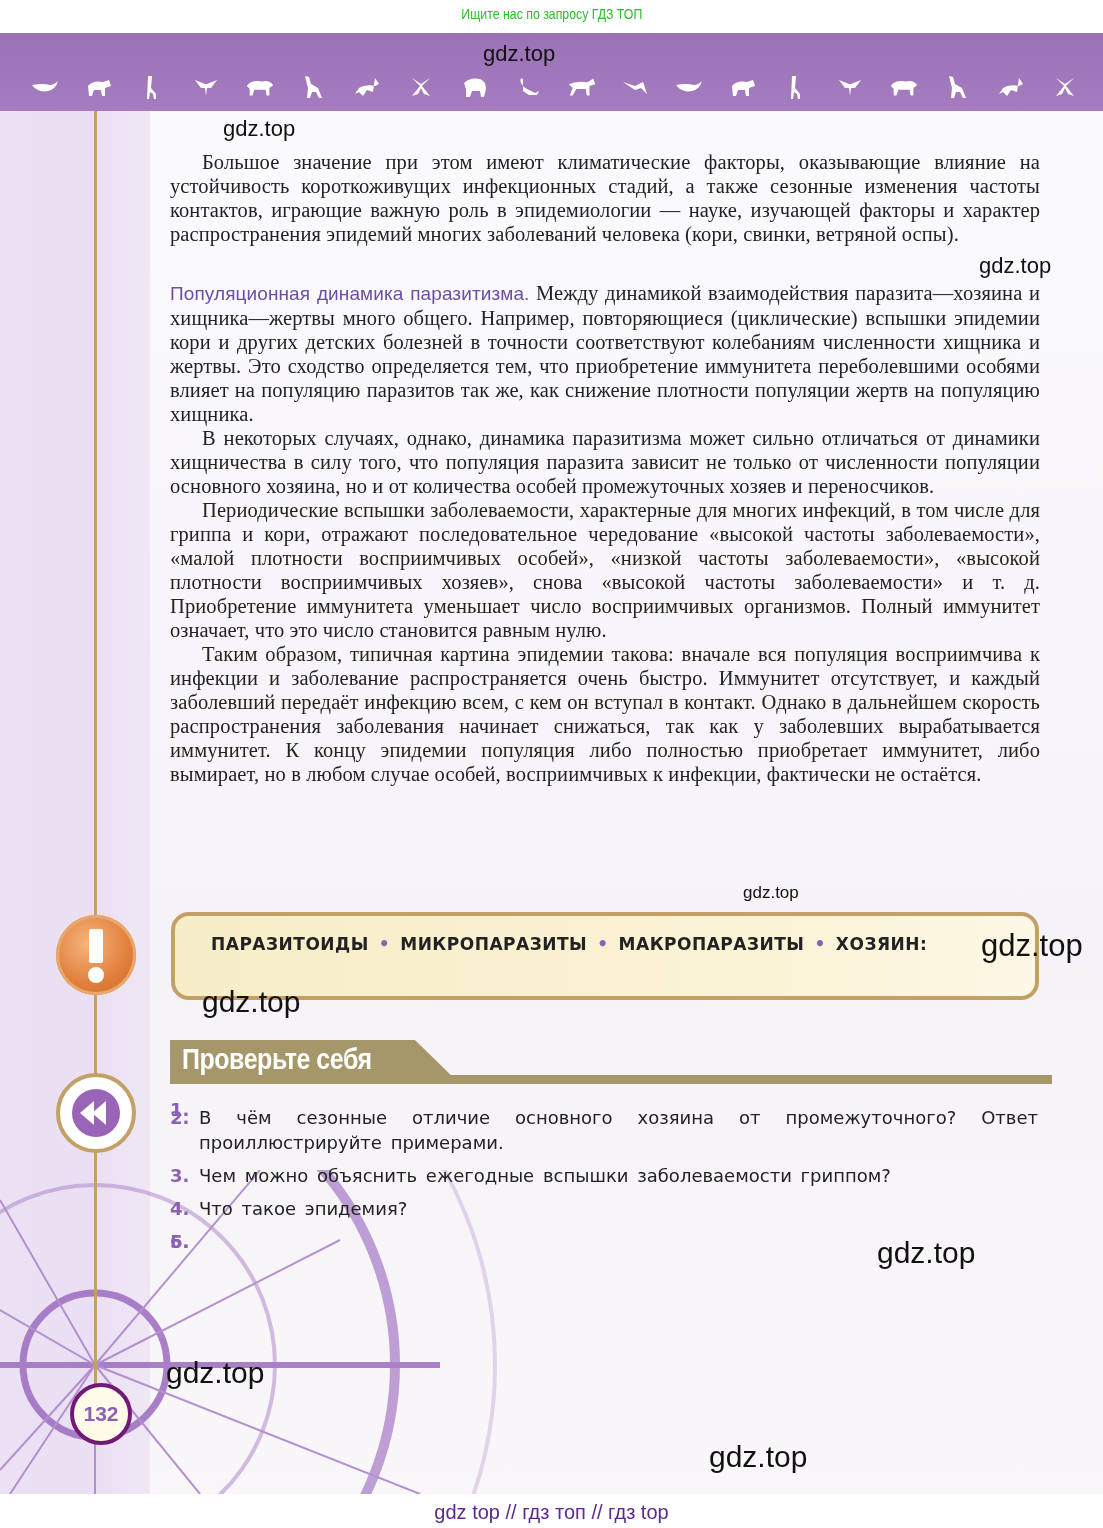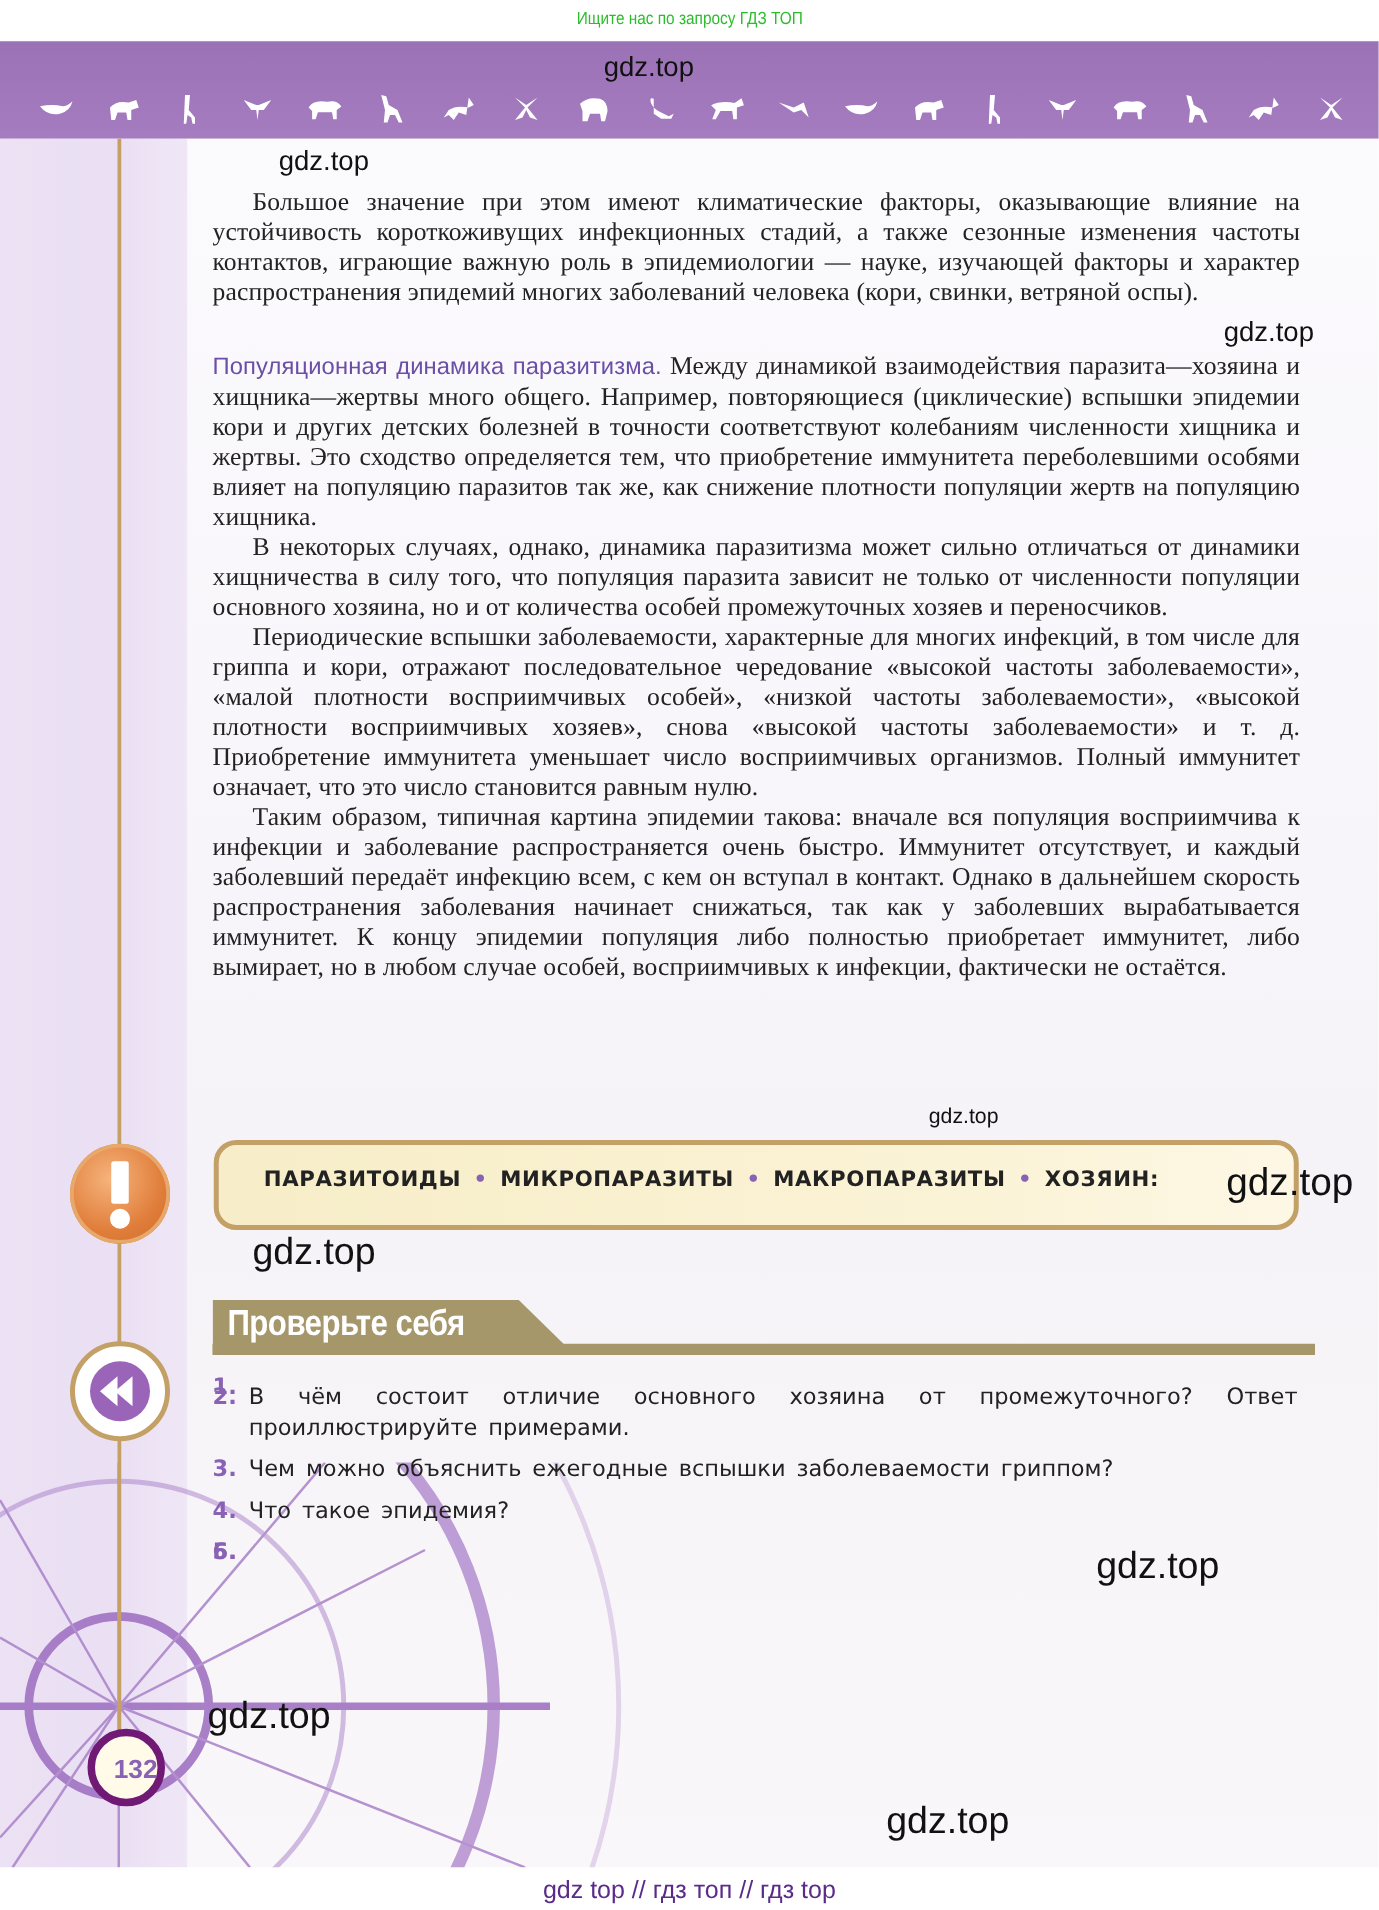--- a/index.html
+++ b/index.html
@@ -24,38 +24,38 @@
 
     .body-text { position: absolute; left: 170px; width: 870px; font-size: 20.5px; line-height: 24px; text-align: justify; letter-spacing: 0.1px; }
     .body-text p { text-indent: 32px; }
     .body-text p.noindent { text-indent: 0; }
     .term { font-family: "Liberation Sans", sans-serif; font-weight: normal; color: #6b4fa6; font-size: 19px; }
 
     .icon-alert { position: absolute; left: 56px; top: 915px; width: 80px; height: 80px; border-radius: 50%; background: radial-gradient(circle at 40% 35%, #f6b47c, #e07d3a 60%, #c86a2c); box-shadow: 0 0 0 3px #e7a86b inset; }
     .icon-alert .bar { position: absolute; left: 33px; top: 14px; width: 14px; height: 34px; background: #fff; border-radius: 2px; }
     .icon-alert .dot { position: absolute; left: 32px; top: 52px; width: 16px; height: 16px; background: #fff; border-radius: 50%; }
 
-    .keywords-box { position: absolute; left: 171px; top: 912px; width: 868px; height: 72px; border: 4px solid #c3a065; border-radius: 18px; background: linear-gradient(90deg, #f7edc8, #fbf3d6 70%, #fdf7e5); padding: 16px 0 0 36px; font-family: "DejaVu Sans", sans-serif; font-weight: bold; font-size: 17px; line-height: 24px; color: #222; letter-spacing: 0.5px; }
+    .keywords-box { position: absolute; left: 171px; top: 912px; width: 868px; height: 88px; border: 4px solid #c3a065; border-radius: 18px; background: linear-gradient(90deg, #f7edc8, #fbf3d6 70%, #fdf7e5); padding: 16px 0 0 36px; font-family: "DejaVu Sans", sans-serif; font-weight: bold; font-size: 17px; line-height: 24px; color: #222; letter-spacing: 0.5px; }
     .keywords-box .line { white-space: nowrap; }
     .bullet { color: #8a62b4; margin: 0 10px; }
 
     .icon-back { position: absolute; left: 56px; top: 1073px; width: 80px; height: 80px; border-radius: 50%; background: #fff; border: 4px solid #c3a065; }
     .icon-back .inner { position: absolute; left: 12px; top: 12px; width: 48px; height: 48px; border-radius: 50%; background: #9a64b8; }
     .icon-back svg { position: absolute; left: 10px; top: 12px; }
 
     .check-header { position: absolute; left: 170px; top: 1040px; width: 882px; height: 44px; }
     .check-header .tab { position: absolute; left: 0; top: 0; width: 290px; height: 44px; background: #a6976a; clip-path: polygon(0 0, 245px 0, 290px 44px, 0 44px); }
     .check-header .rule { position: absolute; left: 0; top: 35px; width: 882px; height: 9px; background: #a6976a; }
     .check-header .title { position: absolute; left: 12px; top: 3px; font-family: "Liberation Sans", sans-serif; font-weight: bold; font-size: 29px; color: #fff; transform: scaleX(0.86); transform-origin: left center; letter-spacing: -0.5px; }
 
     .questions { position: absolute; left: 170px; top: 1097px; width: 868px; font-family: "DejaVu Sans", sans-serif; font-size: 18px; line-height: 25px; color: #222; }
     .q { position: relative; padding-left: 29px; margin-bottom: 8px; text-align: justify; word-spacing: 3px; }
     .q .num { position: absolute; left: 0; top: 0; color: #8a62b4; font-weight: bold; }
 
-    .page-num { position: absolute; left: 70px; top: 1383px; width: 62px; height: 62px; border-radius: 50%; background: #fffbe8; border: 6px solid #701a75; text-align: right; line-height: 54px; font-family: "Liberation Sans", sans-serif; font-weight: bold; font-size: 21px; color: #8a62b4; }
+    .page-num { position: absolute; left: 70px; top: 1383px; width: 62px; height: 62px; border-radius: 50%; background: #fffbe8; border: 4px solid #701a75; text-align: center; line-height: 54px; font-family: "Liberation Sans", sans-serif; font-weight: bold; font-size: 21px; color: #8a62b4; }
 
     .footer { position: absolute; left: 0; top: 1494px; width: 1103px; height: 34px; background: #fff; text-align: center; }
     .footer span { display: inline-block; margin-top: 7px; font-family: "Liberation Sans", sans-serif; font-size: 20px; color: #5a2b8a; }
   </style>
 </head>
 <body>
 
 <div class="top-banner">
   <span>Ищите нас по запросу ГДЗ ТОП</span>
 </div>
@@ -234,21 +234,21 @@
     <path d="M22 24 L36 12 L36 36 Z" fill="#fff"></path>
   </svg>
 </div>
 
 <div class="questions">
   <div class="q">
     <span class="num">1.</span>
   </div>
   <div class="q">
     <span class="num">2.</span>
-    <span>В чём состоит отличие основного хозяина от промежуточного? Ответ проиллюстрируйте примерами.</span>
+    <span>В чём сезонные отличие основного хозяина от промежуточного? Ответ проиллюстрируйте примерами.</span>
   </div>
   <div class="q">
     <span class="num">3.</span>
     <span>Чем можно объяснить ежегодные вспышки заболеваемости гриппом?</span>
   </div>
   <div class="q">
     <span class="num">4.</span>
     <span>Что такое эпидемия?</span>
   </div>
   <div class="q">

